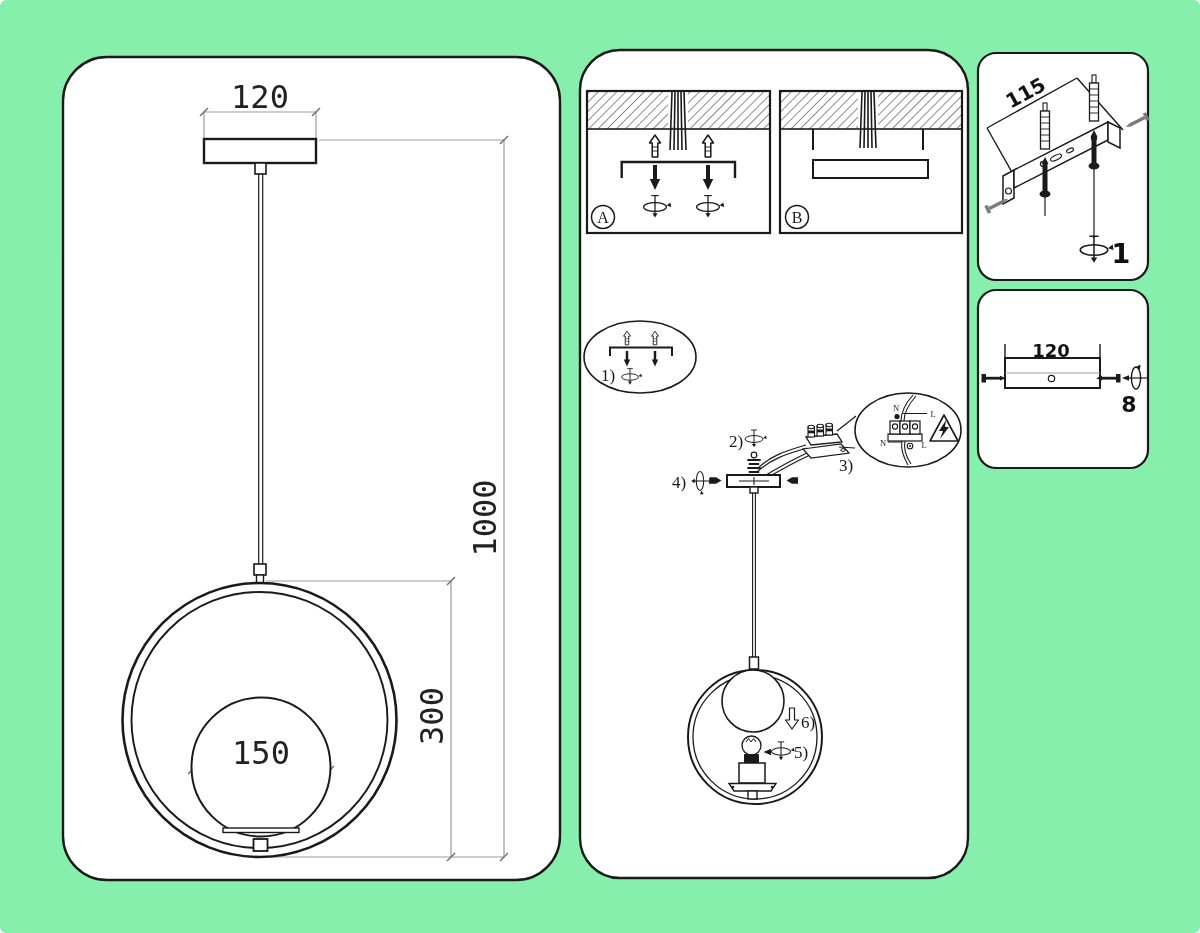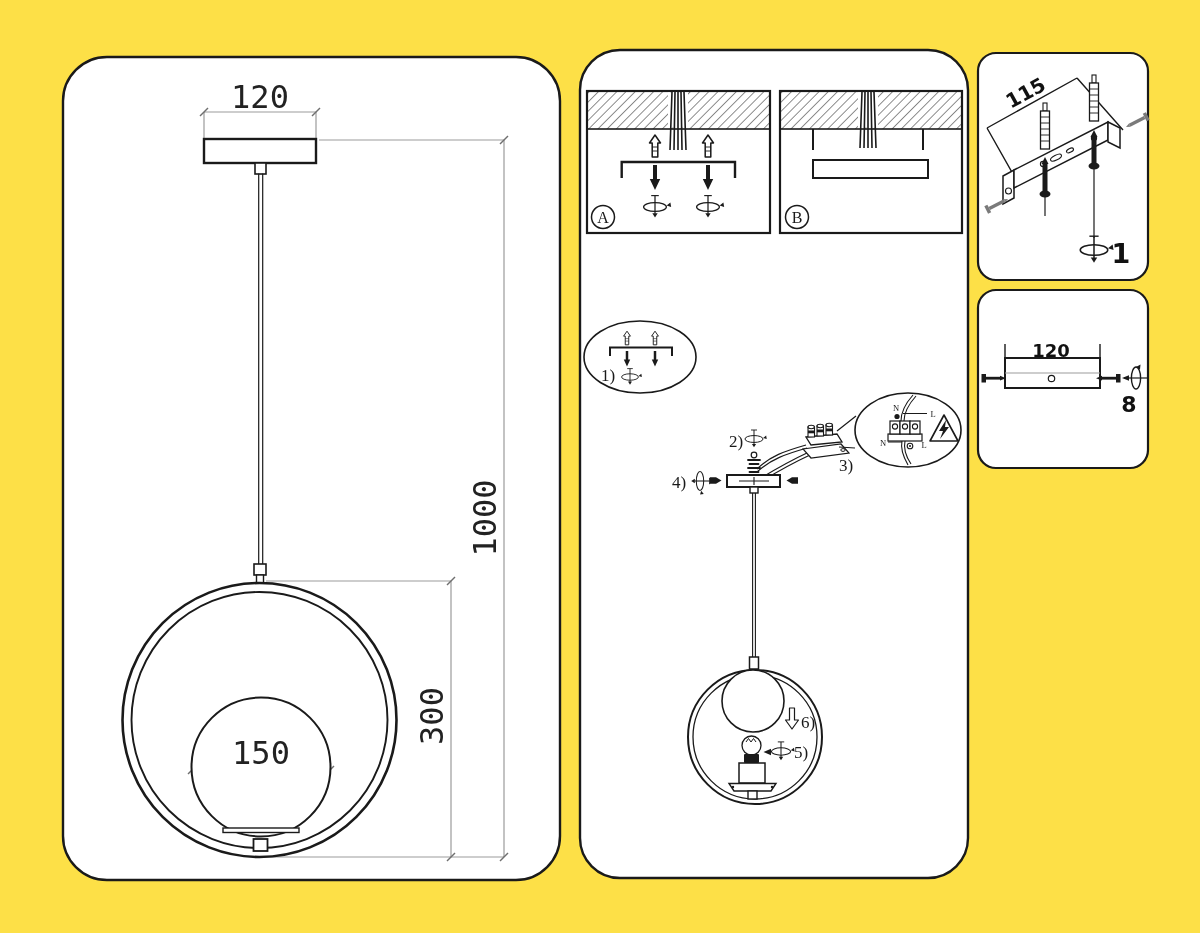--- a/index.html
+++ b/index.html
@@ -1,16 +1,16 @@
 <!DOCTYPE html>
 <html><head>
 <meta charset="utf-8">
 <style>
   html,body{margin:0;padding:0;background:#ffffff;}
-  .stage{position:relative;width:1200px;height:933px;background:#fde047;overflow:hidden;}
+  .stage{position:relative;width:1200px;height:933px;background:#86efac;overflow:hidden;border-radius:6px;}
   svg{position:absolute;left:0;top:0;}
   text{user-select:none;}
   .cad{font-family:"DejaVu Sans Mono",monospace;font-size:32px;fill:#222222;}
   .stp{font-family:"Liberation Serif",serif;font-size:17px;fill:#1a1a1a;}
   .cir{font-family:"Liberation Serif",serif;font-size:16px;fill:#1a1a1a;}
   .tiny{font-family:"Liberation Serif",serif;font-size:8.5px;fill:#1a1a1a;}
   .bold{font-family:"DejaVu Sans",sans-serif;font-weight:bold;fill:#111111;}
 </style>
 </head>
 <body>

